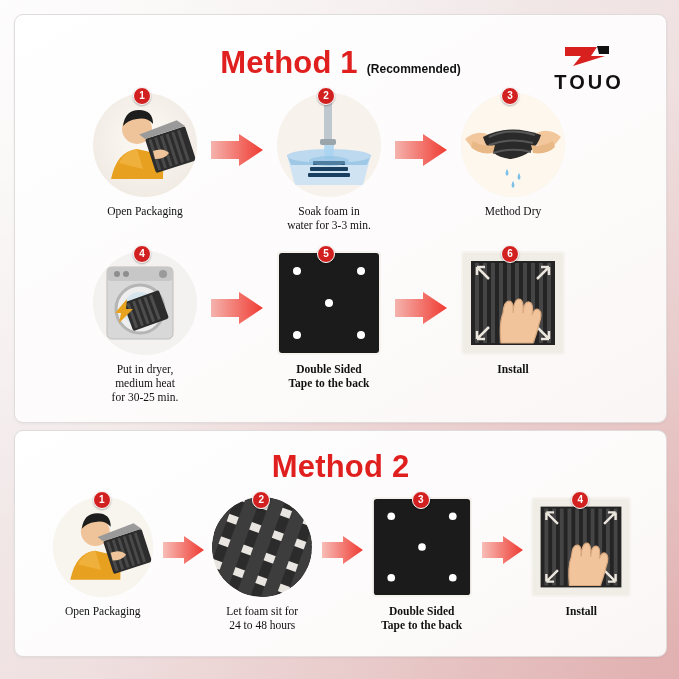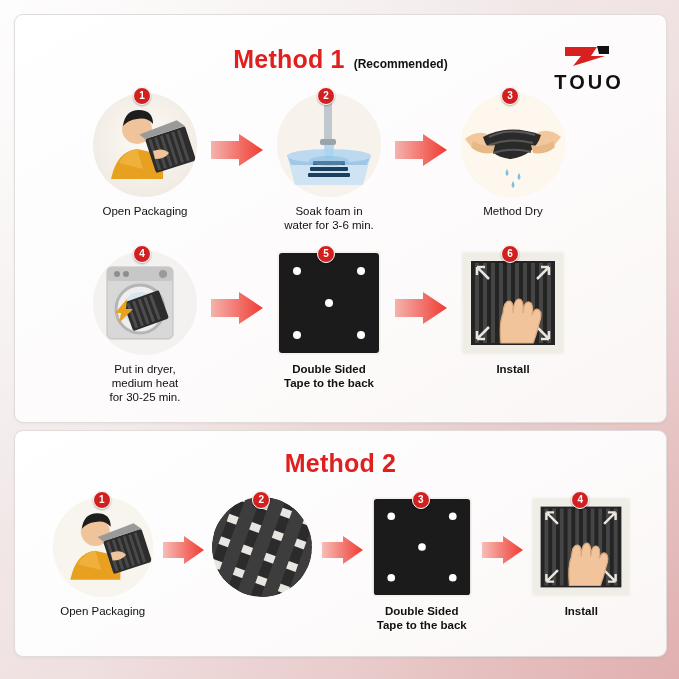--- a/index.html
+++ b/index.html
@@ -42,21 +42,21 @@
     height: 225px;
   }
   .method-title-row {
     display: flex;
     align-items: baseline;
     justify-content: center;
     gap: 9px;
   }
   .method-title {
     color: #e01f1f;
-    font-size: 25px;
+    font-size: 31px;
     font-weight: bold;
     letter-spacing: 0.2px;
   }
   .method-note {
     color: #111;
     font-size: 12px;
     font-weight: bold;
   }
   .brand {
     position: absolute;
@@ -111,20 +111,21 @@
     border: 1.5px solid #fff;
     box-shadow: 0 1px 2px rgba(0,0,0,0.3);
     z-index: 6;
   }
   .caption {
     font-size: 11.5px;
     color: #111;
     line-height: 14px;
     margin-top: 7px;
     white-space: pre-line;
+    font-family: Liberation Serif, serif;
   }
   .caption.bold {
     font-weight: bold;
   }
   .arrow {
     position: relative;
     flex: none;
   }
   .arrow svg { display: block; }
 </style>
@@ -215,21 +216,21 @@
             <g fill="#1b3f5e">
               <rect x="36" y="68" width="32" height="4" rx="1"></rect>
               <rect x="33" y="74" width="38" height="4" rx="1"></rect>
               <rect x="31" y="80" width="42" height="4" rx="1"></rect>
             </g>
             <ellipse cx="52" cy="68" rx="20" ry="5" fill="#86bde3" opacity="0.5"></ellipse>
           </svg>
         </div>
       </div>
       <div class="caption">Soak foam in
-water for 3-6 min.</div>
+water for 3-3 min.</div>
     </div>
 
     <div class="arrow" style="width:64px; margin-top:40px;">
       <svg width="64" height="34" viewBox="0 0 64 34">
         <path d="M6,8 L34,8 L34,1 L58,17 L34,33 L34,26 L6,26 Z" fill="url(#ag1)"></path>
       </svg>
     </div>
 
     <div class="step" style="width:120px;">
       <div class="circle-wrap" style="width:104px;height:104px;">
@@ -434,20 +435,22 @@
                   <rect x="18" y="-30" width="14" height="160"></rect>
                   <rect x="42" y="-30" width="14" height="160"></rect>
                   <rect x="66" y="-30" width="14" height="160"></rect>
                   <rect x="90" y="-30" width="14" height="160"></rect>
                 </g>
               </g>
             </g>
           </svg>
         </div>
       </div>
+      <div class="caption">Let foam sit for
+24 to 48 hours</div>
     </div>
 
     <div class="arrow" style="width:48px; margin-top:38px;">
       <svg width="48" height="30" viewBox="0 0 48 30">
         <path d="M4,7 L25,7 L25,1 L45,15 L25,29 L25,23 L4,23 Z" fill="url(#ag2)"></path>
       </svg>
     </div>
 
     <div class="step" style="width:118px;">
       <div class="circle-wrap" style="width:100px;height:100px;">

